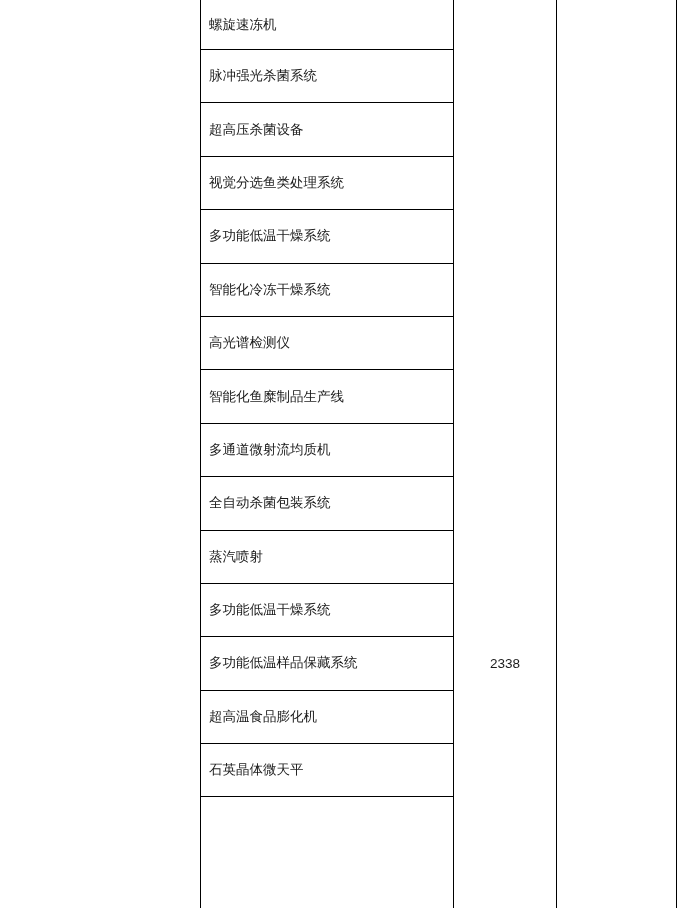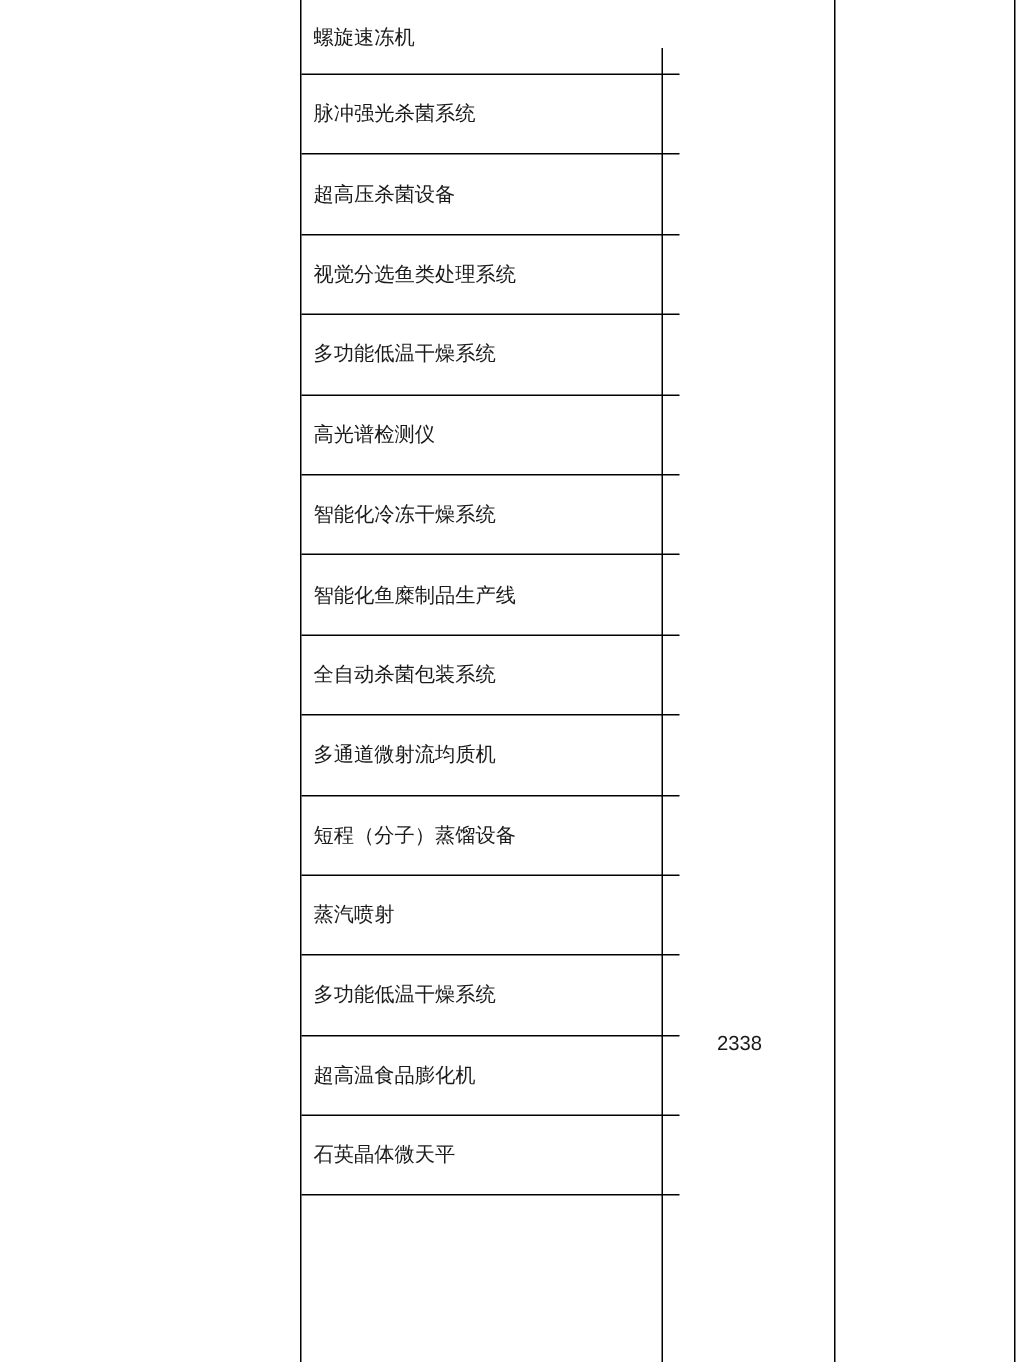--- a/index.html
+++ b/index.html
@@ -15,21 +15,21 @@
   }
   .col {
     position: absolute;
     top: 0;
     bottom: 0;
     box-sizing: border-box;
     border-left: 1px solid #000000;
   }
   .col1 { left: 2px;   width: 198px; }
   .col2 { left: 200px; width: 253px; display: flex; flex-direction: column; }
-  .col3 { left: 441px; width: 103px; margin-top: 32px; }
+  .col3 { left: 453px; width: 103px; }
   .col4 { left: 556px; width: 121px; border-right: 1px solid #000000; }
 
   .eq-row {
     box-sizing: border-box;
     height: 53.4px;
     border-bottom: 1px solid #000000;
     display: flex;
     align-items: center;
     padding: 0 6px 0 8px;
     overflow: hidden;
@@ -70,42 +70,42 @@
       <div class="eq-row">
         <span>超高压杀菌设备</span>
       </div>
       <div class="eq-row">
         <span>视觉分选鱼类处理系统</span>
       </div>
       <div class="eq-row">
         <span>多功能低温干燥系统</span>
       </div>
       <div class="eq-row">
-        <span>高光谱检测仪</span>
+        <span>智能化冷冻干燥系统</span>
       </div>
       <div class="eq-row">
-        <span>智能化冷冻干燥系统</span>
+        <span>高光谱检测仪</span>
       </div>
       <div class="eq-row">
         <span>智能化鱼糜制品生产线</span>
       </div>
       <div class="eq-row">
-        <span>全自动杀菌包装系统</span>
-      </div>
-      <div class="eq-row">
         <span>多通道微射流均质机</span>
       </div>
       <div class="eq-row">
-        <span>短程（分子）蒸馏设备</span>
+        <span>全自动杀菌包装系统</span>
       </div>
       <div class="eq-row">
         <span>蒸汽喷射</span>
       </div>
       <div class="eq-row">
         <span>多功能低温干燥系统</span>
+      </div>
+      <div class="eq-row">
+        <span>多功能低温样品保藏系统</span>
       </div>
       <div class="eq-row">
         <span>超高温食品膨化机</span>
       </div>
       <div class="eq-row">
         <span>石英晶体微天平</span>
       </div>
       <div class="eq-row filler"></div>
     </div>
 

